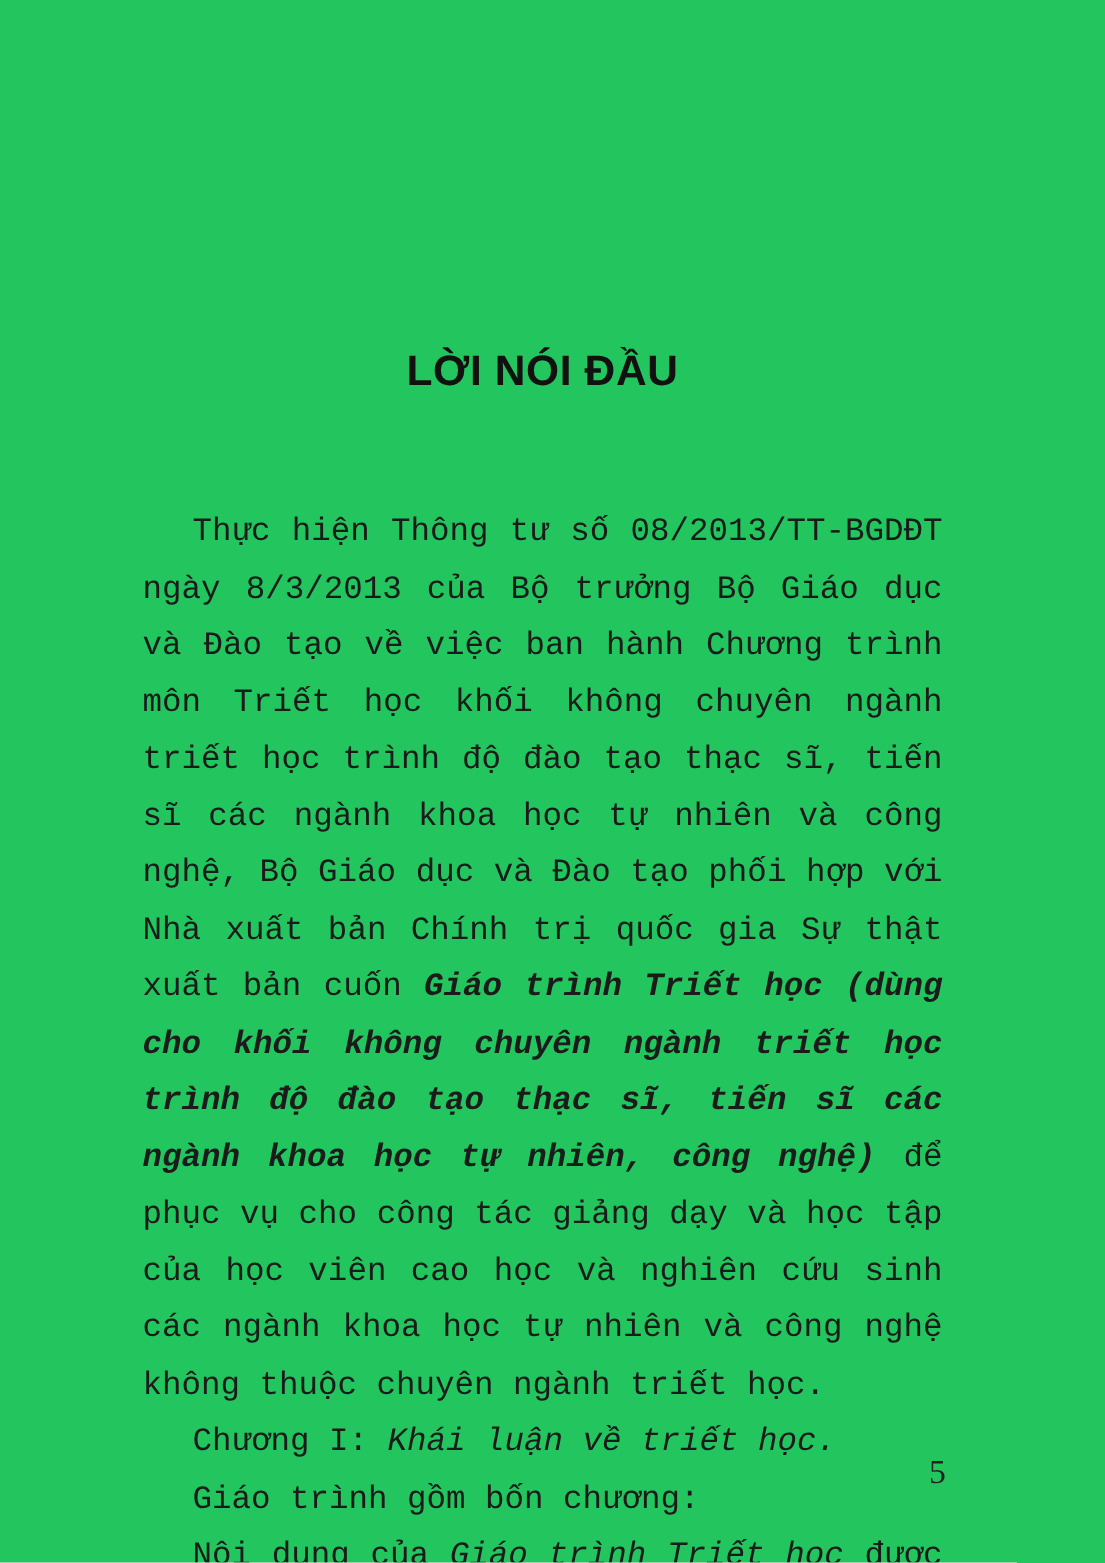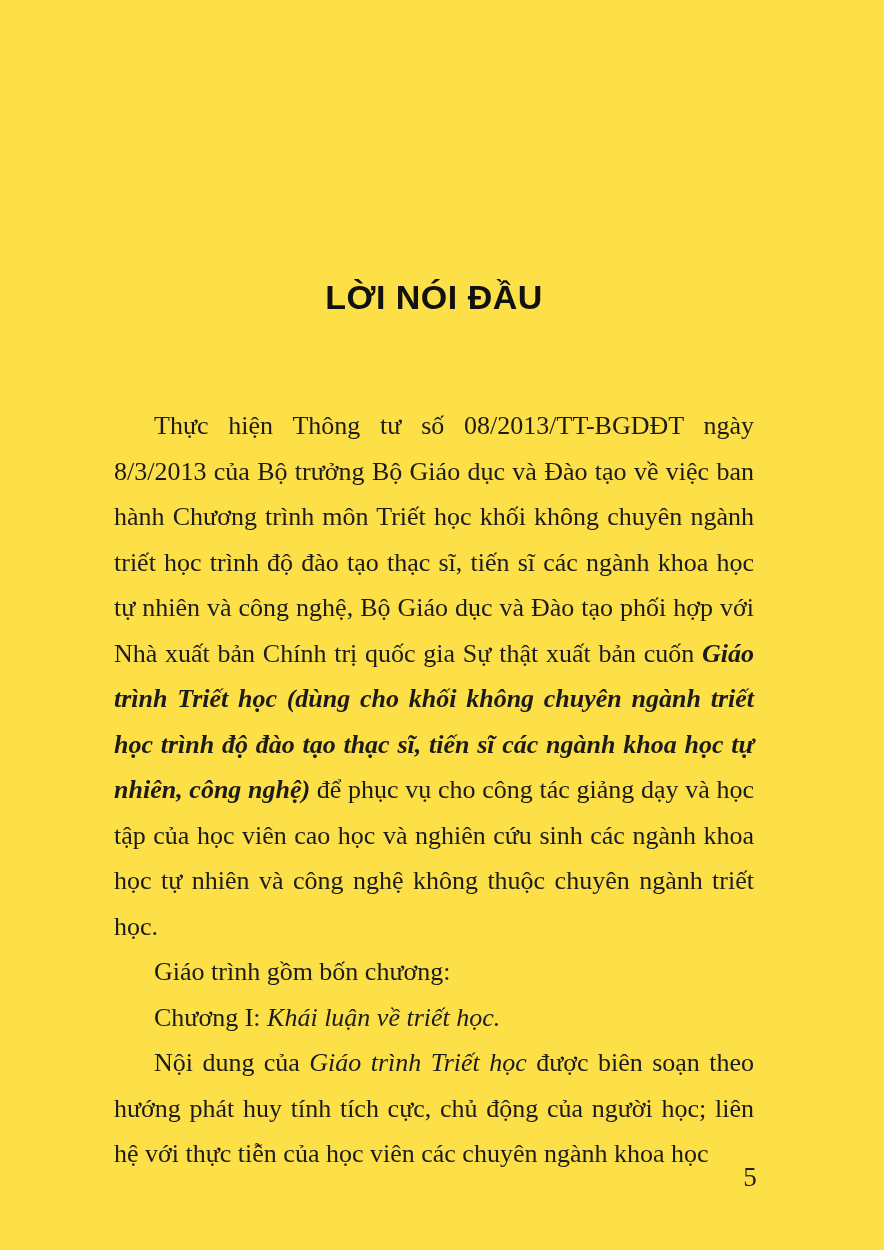--- a/index.html
+++ b/index.html
@@ -5,21 +5,21 @@
   html, body {
     margin: 0;
     padding: 0;
     background: #e8e8e8;
   }
   .page {
     position: relative;
     width: 884px;
     height: 1250px;
     margin: 0 auto;
-    background: #fde047;
+    background: #22c55e;
     overflow: hidden;
     color: #1b1b1b;
   }
   .content {
     position: absolute;
     left: 114px;
     top: 278px;
     width: 640px;
   }
   .page-title {
@@ -37,20 +37,21 @@
     font-size: 26px;
     line-height: 45.5px;
     color: #1b1b1b;
   }
   .body-text p {
     margin: 0;
     text-align: justify;
   }
   .body-text p.indent {
     text-indent: 40px;
+    font-family: Liberation Mono, monospace;
   }
   .r { font-style: normal; }
   .i { font-style: italic; }
   .bi { font-style: italic; font-weight: 700; }
   .page-number {
     position: absolute;
     left: 730px;
     top: 1162px;
     width: 40px;
     text-align: center;
@@ -60,19 +61,19 @@
   }
 </style>
 </head>
 <body>
 
 <div class="page">
   <div class="content">
     <h1 class="page-title">LỜI NÓI ĐẦU</h1>
     <div class="body-text">
         <p class="indent"><span class="r">Thực hiện Thông tư số 08/2013/TT-BGDĐT ngày 8/3/2013 của Bộ trưởng Bộ Giáo dục và Đào tạo về việc ban hành Chương trình môn Triết học khối không chuyên ngành triết học trình độ đào tạo thạc sĩ, tiến sĩ các ngành khoa học tự nhiên và công nghệ, Bộ Giáo dục và Đào tạo phối hợp với Nhà xuất bản Chính trị quốc gia Sự thật xuất bản cuốn </span><span class="bi">Giáo trình Triết học (dùng cho khối không chuyên ngành triết học trình độ đào tạo thạc sĩ, tiến sĩ các ngành khoa học tự nhiên, công nghệ)</span><span class="r"> để phục vụ cho công tác giảng dạy và học tập của học viên cao học và nghiên cứu sinh các ngành khoa học tự nhiên và công nghệ không thuộc chuyên ngành triết học.</span></p>
+        <p class="indent"><span class="r">Chương I: </span><span class="i">Khái luận về triết học.</span></p>
         <p class="indent"><span class="r">Giáo trình gồm bốn chương:</span></p>
-        <p class="indent"><span class="r">Chương I: </span><span class="i">Khái luận về triết học.</span></p>
         <p class="indent"><span class="r">Nội dung của </span><span class="i">Giáo trình Triết học</span><span class="r"> được biên soạn theo hướng phát huy tính tích cực, chủ động của người học; liên hệ với thực tiễn của học viên các chuyên ngành khoa học</span></p>
       </div>
   </div>
   <div class="page-number">5</div>
 </div>
 
 </body></html>

